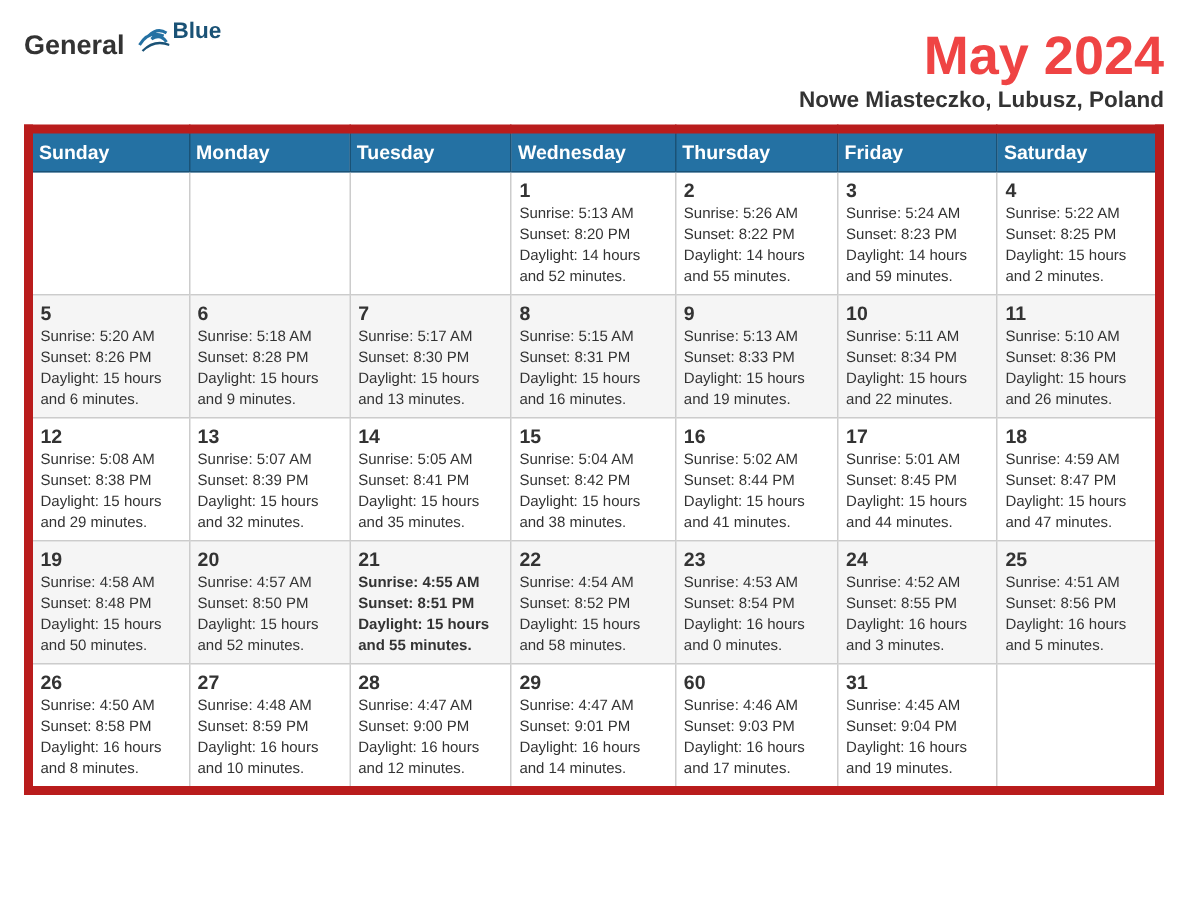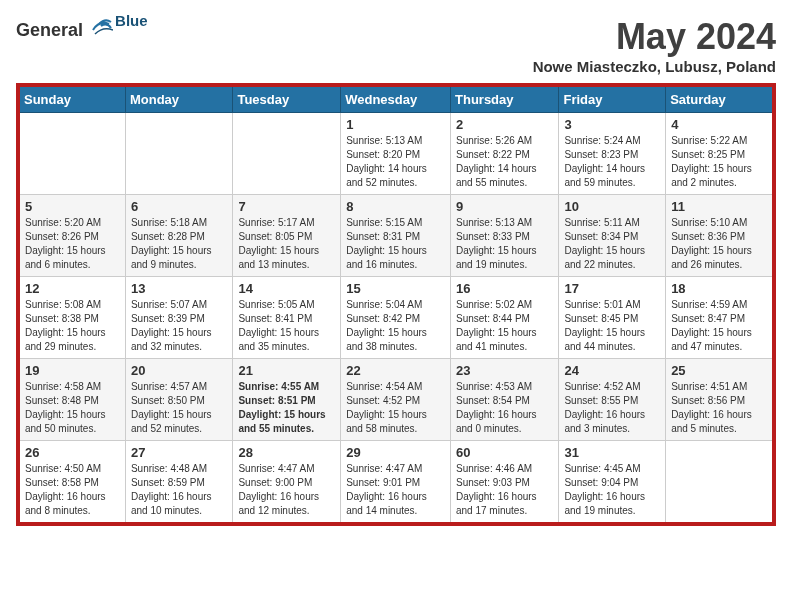--- a/index.html
+++ b/index.html
@@ -34,31 +34,31 @@
       width: 28px;
       height: 28px;
       margin-left: 2px;
     }
     .title-block {
       text-align: right;
     }
     .month-title {
       font-size: 36px;
       font-weight: bold;
-      color: #404040;
+      color: #ef4444;
     }
     .location-title {
       font-size: 15px;
       font-weight: bold;
       color: #333;
     }
     .calendar {
       width: 100%;
       border-collapse: collapse;
-      border: 4px solid #b91c1c;
+      border: 6px solid #b91c1c;
     }
     .calendar th {
       background: #2471a3;
       color: #fff;
       font-size: 13px;
       padding: 5px 4px;
       text-align: left;
       border: 1px solid #1a5276;
     }
     .calendar td {
@@ -166,21 +166,21 @@
         </td>
         <td>
           <span class="day-number">6</span>
           <div class="day-info" style="white-space: pre-line;">Sunrise: 5:18 AM
 Sunset: 8:28 PM
 Daylight: 15 hours and 9 minutes.</div>
         </td>
         <td>
           <span class="day-number">7</span>
           <div class="day-info" style="white-space: pre-line;">Sunrise: 5:17 AM
-Sunset: 8:05 PM
+Sunset: 8:30 PM
 Daylight: 15 hours and 13 minutes.</div>
         </td>
         <td>
           <span class="day-number">8</span>
           <div class="day-info" style="white-space: pre-line;">Sunrise: 5:15 AM
 Sunset: 8:31 PM
 Daylight: 15 hours and 16 minutes.</div>
         </td>
         <td>
           <span class="day-number">9</span>
@@ -260,21 +260,21 @@
         </td>
         <td>
           <span class="day-number">21</span>
           <div class="day-info" style="white-space: pre-line; font-weight: bold;">Sunrise: 4:55 AM
 Sunset: 8:51 PM
 Daylight: 15 hours and 55 minutes.</div>
         </td>
         <td>
           <span class="day-number">22</span>
           <div class="day-info" style="white-space: pre-line;">Sunrise: 4:54 AM
-Sunset: 4:52 PM
+Sunset: 8:52 PM
 Daylight: 15 hours and 58 minutes.</div>
         </td>
         <td>
           <span class="day-number">23</span>
           <div class="day-info" style="white-space: pre-line;">Sunrise: 4:53 AM
 Sunset: 8:54 PM
 Daylight: 16 hours and 0 minutes.</div>
         </td>
         <td>
           <span class="day-number">24</span>

